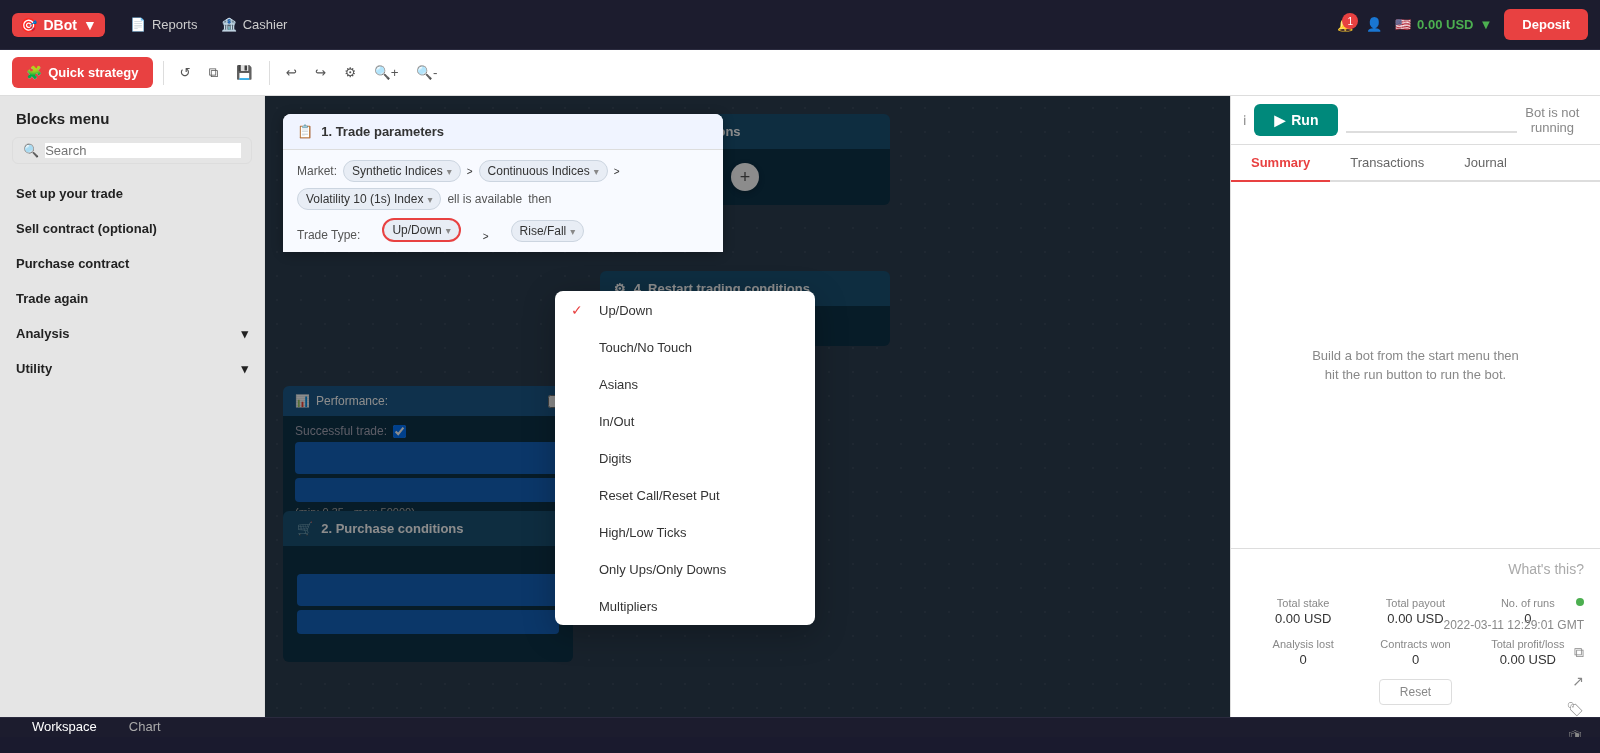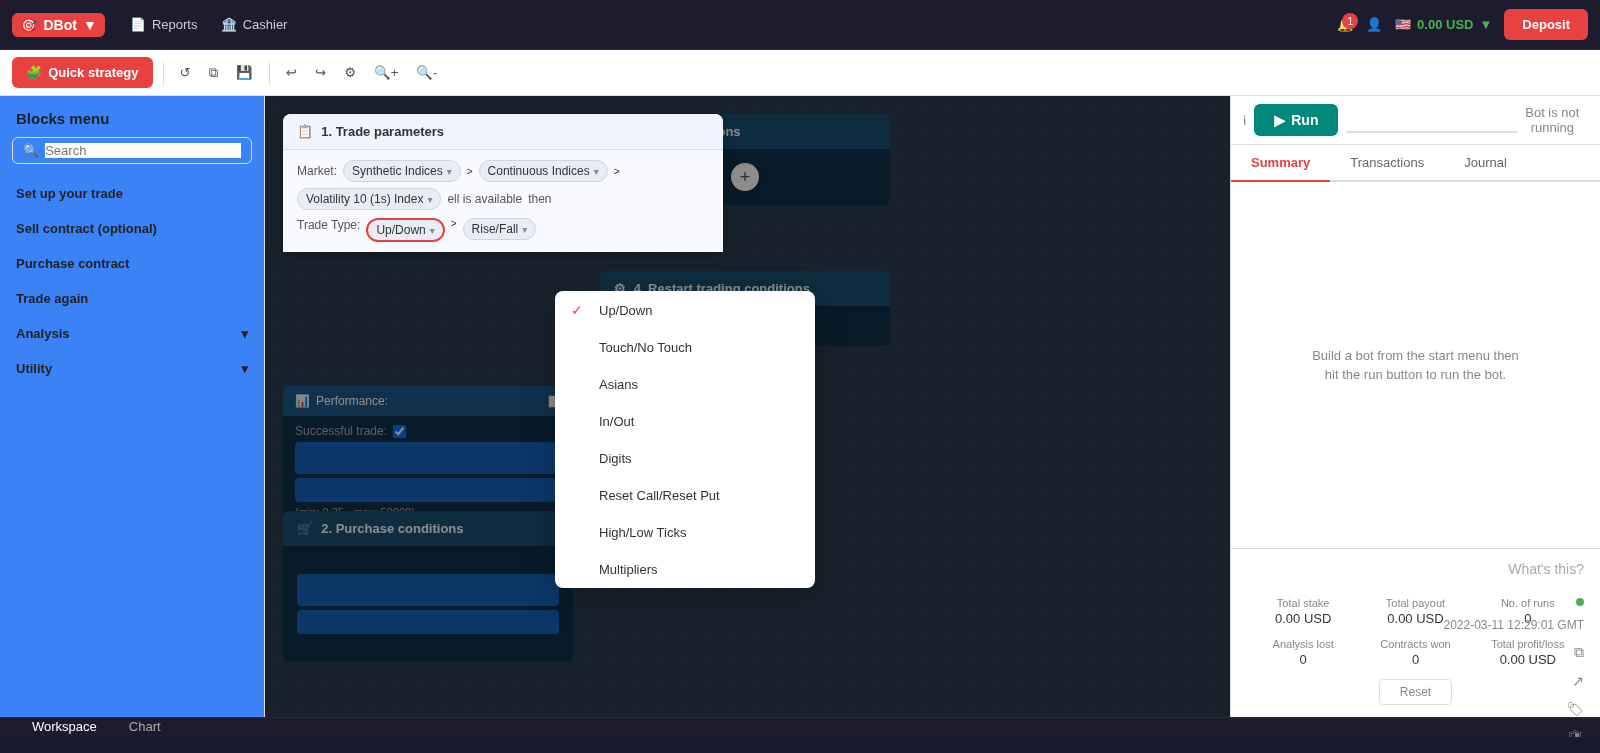--- a/index.html
+++ b/index.html
@@ -49,21 +49,21 @@
     .toolbar-icon-btn {
       background: none; border: none; cursor: pointer; color: #555; padding: 6px; border-radius: 4px;
       display: flex; align-items: center; justify-content: center;
     }
 
     
     .main-layout { display: flex; height: calc(753px - 50px - 46px - 36px); }
 
     
     .sidebar {
-      width: 265px; min-width: 265px; background: #3b82f6; border-right: 1px solid #ddd;
+      width: 265px; min-width: 265px; background: #e5e5e5; border-right: 1px solid #ddd;
       display: flex; flex-direction: column; overflow-y: auto;
     }
     .sidebar-title { font-weight: bold; font-size: 15px; padding: 14px 16px 10px; color: #222; }
     .sidebar-search {
       margin: 0 12px 12px; display: flex; align-items: center;
       border: 1px solid #ddd; border-radius: 6px; padding: 5px 10px; gap: 6px;
     }
     .sidebar-search input {
       border: none; outline: none; font-size: 13px; width: 100%; color: #555;
     }
@@ -98,21 +98,21 @@
     .trade-params-body { padding: 10px 14px; background: #f8faff; }
     .market-row { display: flex; align-items: center; gap: 6px; flex-wrap: wrap; margin-bottom: 8px; }
     .market-label { color: #555; font-size: 12px; }
     .dropdown-pill {
       display: flex; align-items: center; gap: 4px; background: #e8edf5;
       border-radius: 12px; padding: 3px 8px; font-size: 12px; cursor: pointer;
       border: 1px solid #ccd5e0; color: #333;
     }
     .dropdown-pill .arrow { font-size: 10px; color: #888; }
     .then-badge { font-size: 12px; color: #555; text-align: center; }
-    .trade-type-row { display: flex; align-items: flex-start; gap: 6px; }
+    .trade-type-row { display: flex; align-items: flex-end; gap: 22px; }
     .trade-type-label { color: #555; font-size: 12px; }
 
     
     .dropdown-overlay {
       position: absolute; top: 195px; left: 290px; z-index: 100;
       background: #fff; border-radius: 8px; box-shadow: 0 8px 32px rgba(0,0,0,0.25);
       min-width: 260px; overflow: hidden;
     }
     .dropdown-item {
       display: flex; align-items: center; gap: 10px; padding: 11px 16px;
@@ -362,20 +362,24 @@
       <div class="dropdown-item">
         <span class="check-mark"></span>
         <span>Reset Call/Reset Put</span>
       </div>
       <div class="dropdown-item">
         <span class="check-mark"></span>
         <span>High/Low Ticks</span>
       </div>
       <div class="dropdown-item">
         <span class="check-mark"></span>
+        <span>Only Ups/Only Downs</span>
+      </div>
+      <div class="dropdown-item">
+        <span class="check-mark"></span>
         <span>Multipliers</span>
       </div>
     </div>
 
     <div style="position:absolute;top:18px;right:340px;width:290px;">
       <div class="sell-header">
         <span>⚙</span>
         <span>3. Sell conditions</span>
       </div>
       <div class="sell-body">

